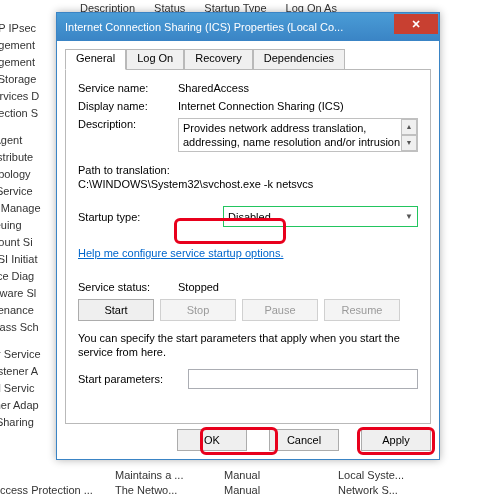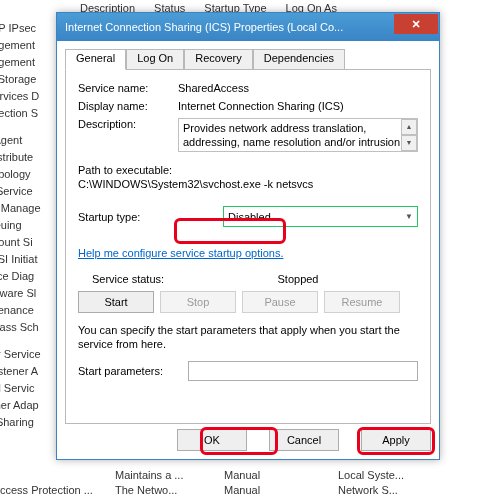--- a/index.html
+++ b/index.html
@@ -121,35 +121,35 @@
         <div class="desc-box">
           <span>Provides network address translation, addressing, name resolution and/or intrusion prevention services</span>
           <div class="desc-arrows">
             <div class="desc-arrow">▲</div>
             <div class="desc-arrow">▼</div>
           </div>
         </div>
       </div>
 
       <div style="margin-top:12px;">
-        <div>Path to executable:</div>
+        <div>Path to translation:</div>
         <div style="margin-top:2px;">C:\WINDOWS\System32\svchost.exe -k netsvcs</div>
       </div>
 
       <div class="row" style="margin-top:16px; position:relative;gap:45px;">
         <div class="label">Startup type:</div>
         <div class="startup-select">
           <span>Disabled</span>
           <span class="chev">▼</span>
         </div>
       </div>
 
       <span class="link">Help me configure service startup options.</span>
 
-      <div class="row" style="margin-top:4px;text-align:center;">
+      <div class="row" style="margin-top:12px;">
         <div class="label">Service status:</div>
         <div class="value">Stopped</div>
       </div>
 
       <div class="svc-btns">
         <div class="svc-btn">Start</div>
         <div class="svc-btn disabled">Stop</div>
         <div class="svc-btn disabled">Pause</div>
         <div class="svc-btn disabled">Resume</div>
       </div>

